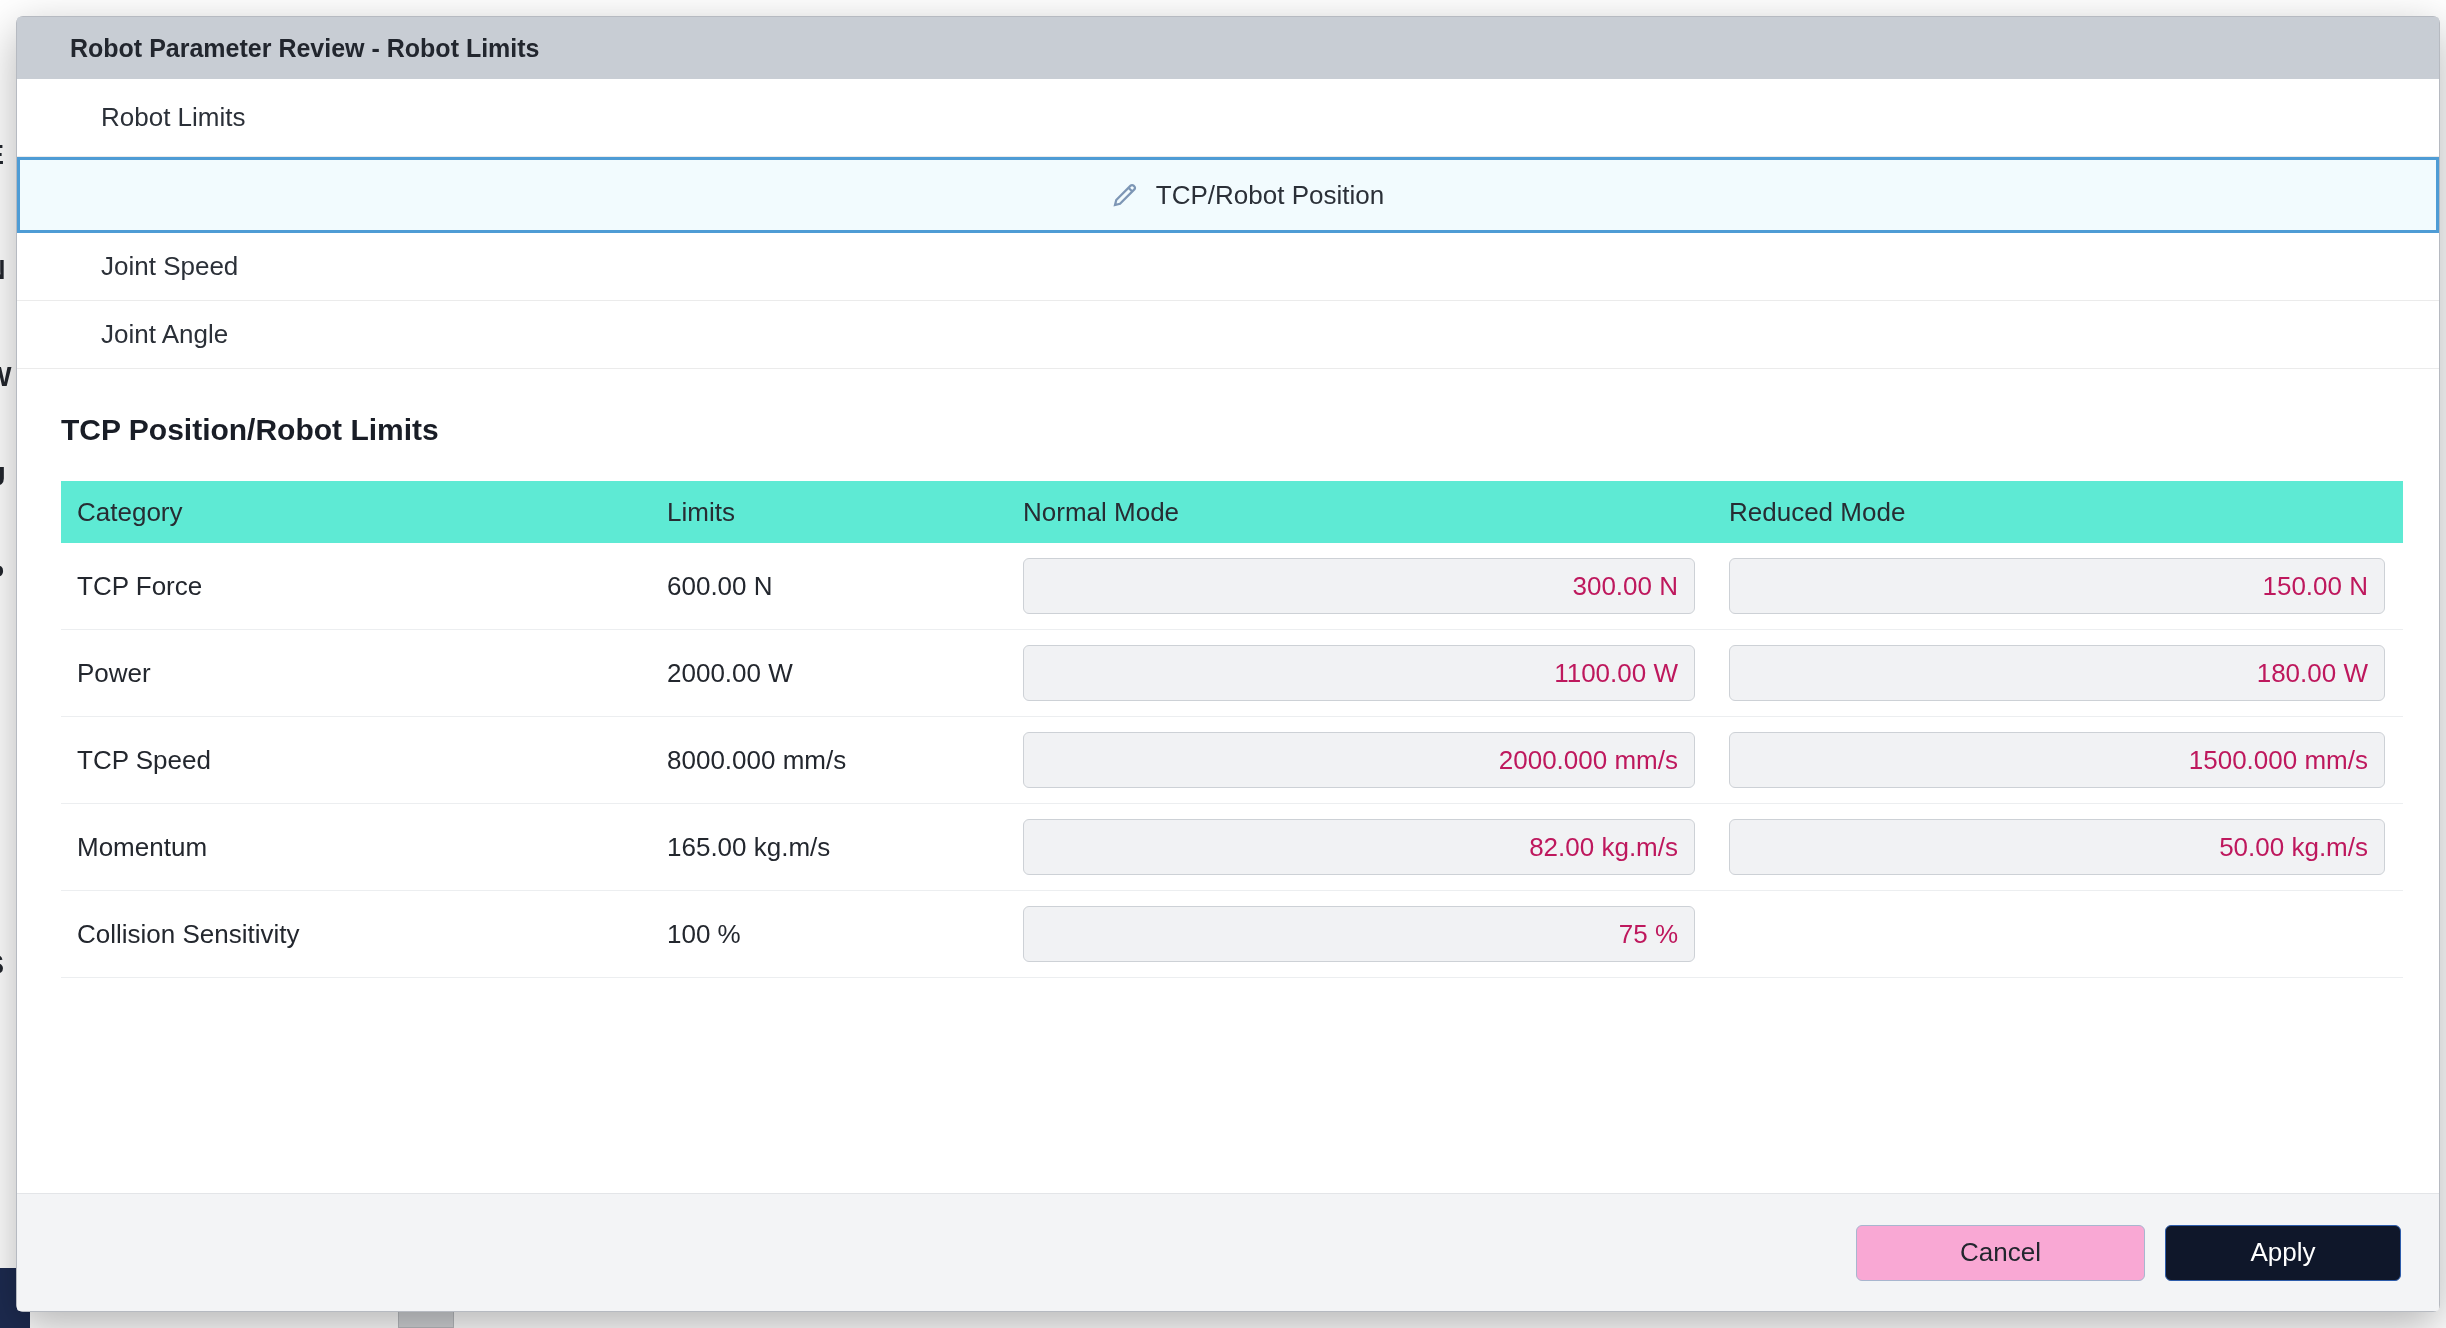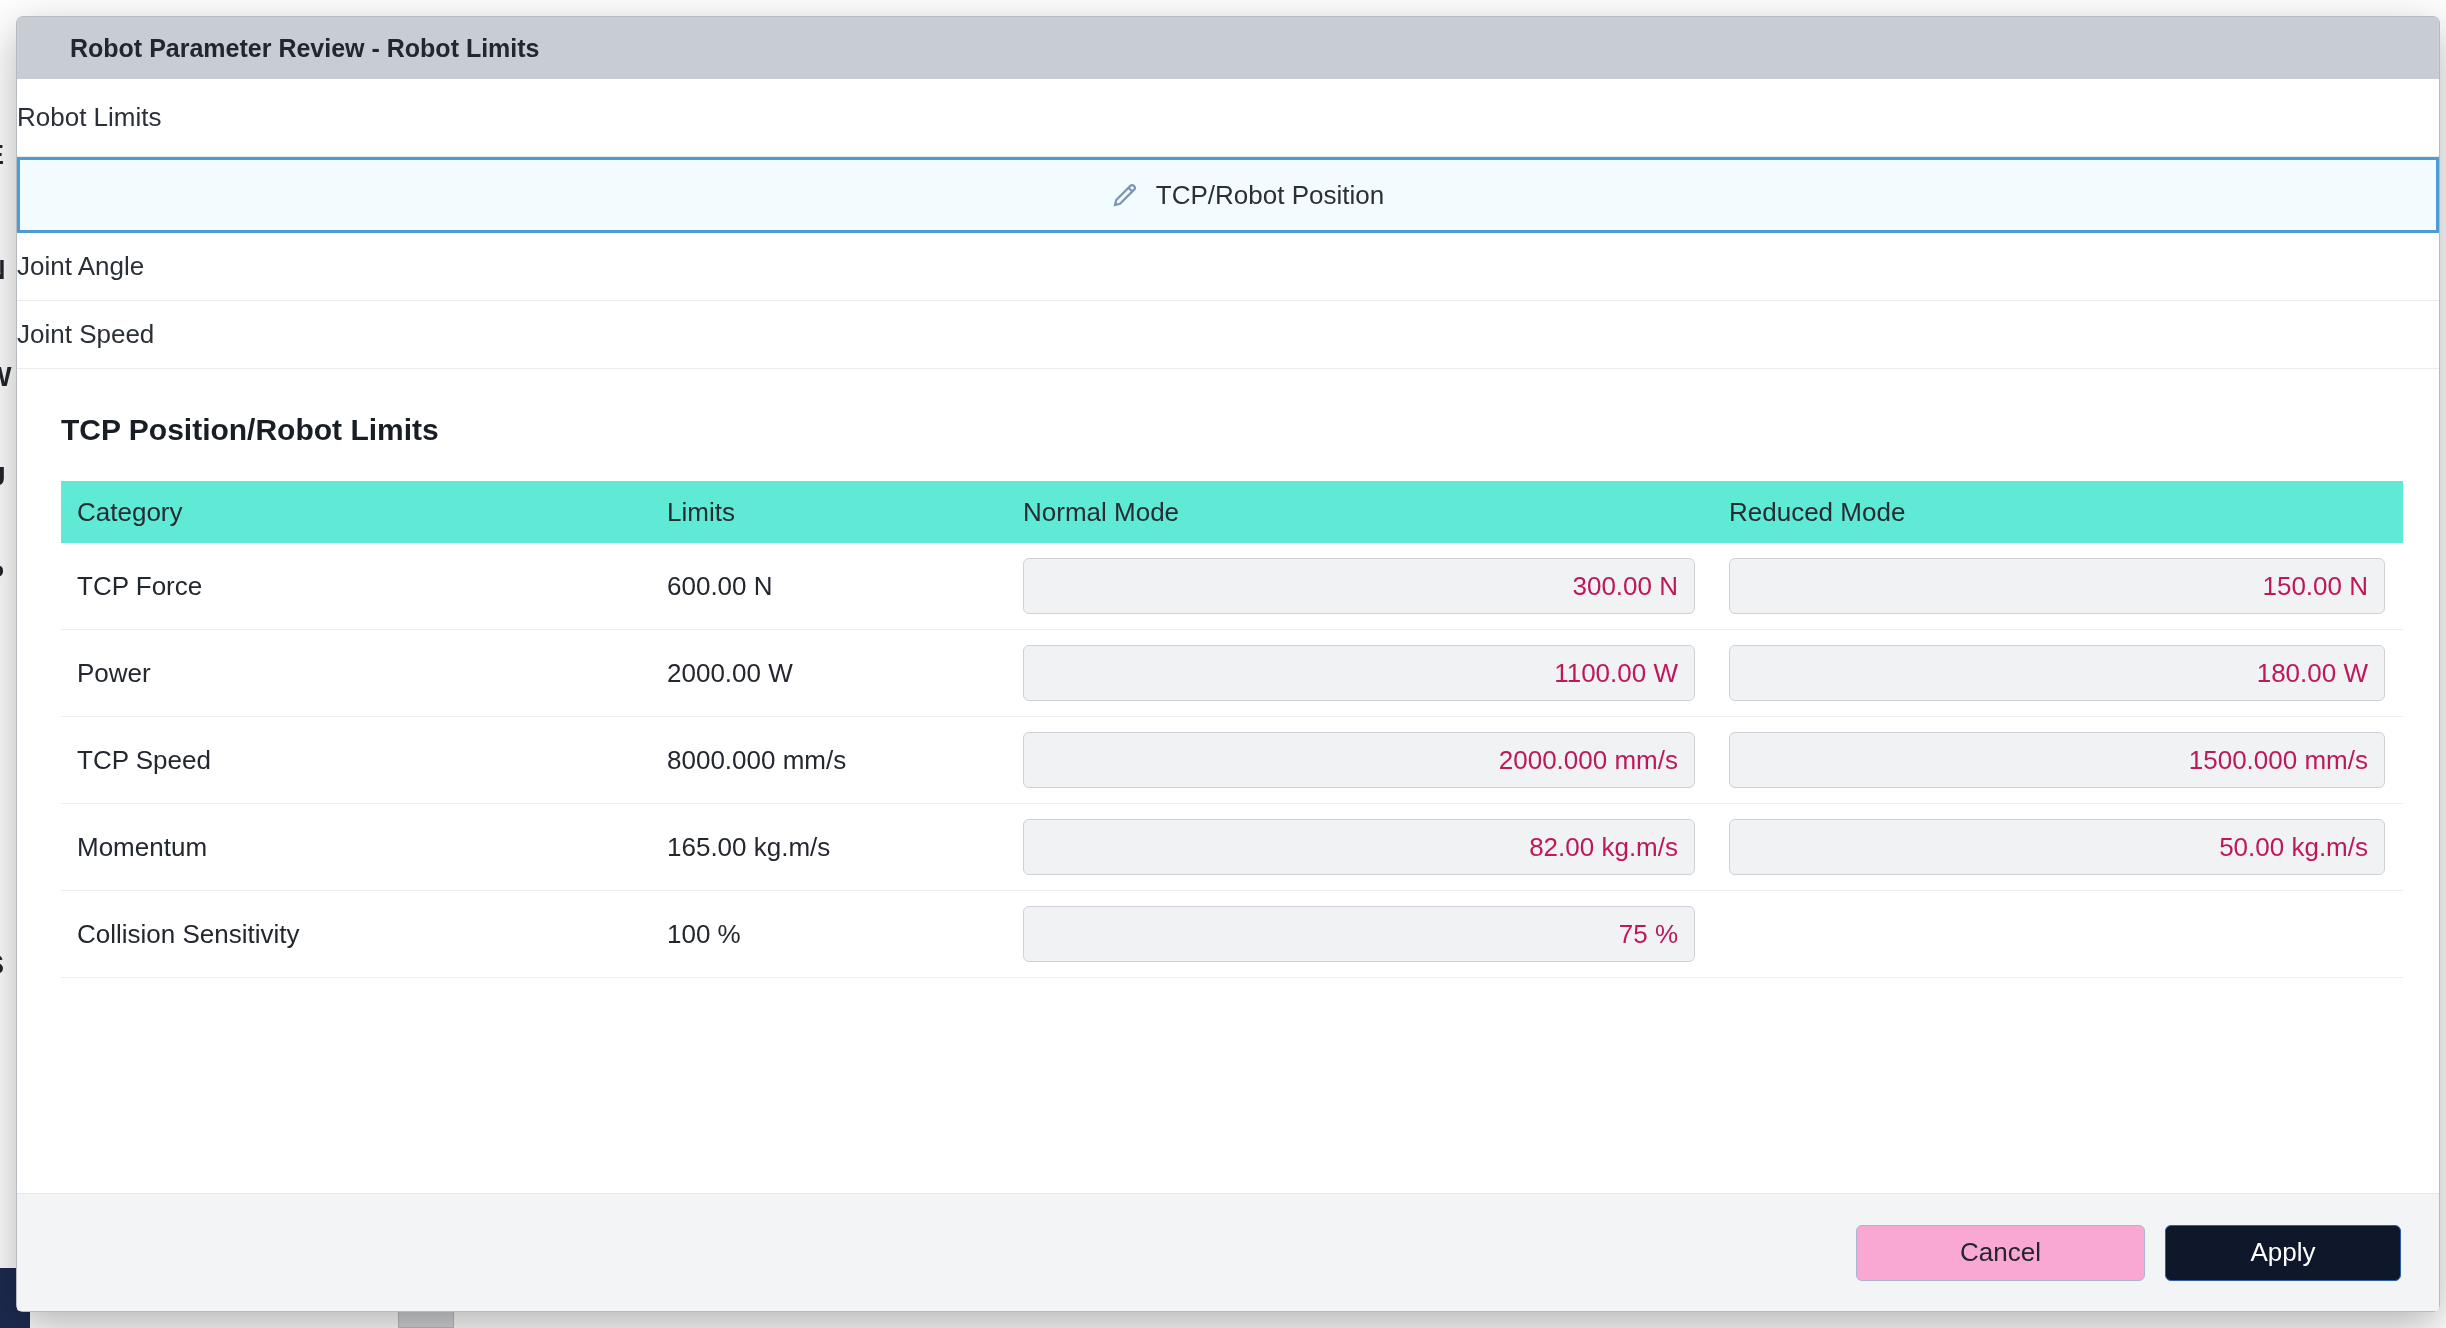--- a/index.html
+++ b/index.html
@@ -44,20 +44,21 @@
     border-radius: 3px 3px 0 0;
     display: flex; align-items: center;
     padding-left: 53px;
     font-size: 25px; font-weight: bold; color: #22262e;
   }
 
   
   .nav-row {
     height: 72px;
     display: flex; align-items: center;
+    padding-left: 84px;
     font-size: 26px; color: #2b3038;
     border-bottom: 1px solid #ebebeb;
     background: #ffffff;
     cursor: pointer;
   }
   .nav-row.selected {
     padding-left: 36px;
     border: 3px solid #4e9cd5;
     background: #f2fbfe;
     height: 76px;
@@ -157,24 +158,24 @@
     <div class="nav-row selected">
       <span class="edit-icon">
         <svg viewBox="0 0 24 24">
           <path d="M4 20 L5 16 L16.5 4.5 A1.6 1.6 0 0 1 18.8 4.5 L19.5 5.2 A1.6 1.6 0 0 1 19.5 7.5 L8 19 L4 20 Z"></path>
           <path d="M14.8 6.2 L17.8 9.2"></path>
         </svg>
       </span>
       <span>TCP/Robot Position</span>
     </div>
     <div class="nav-row" style="height:68px">
+      <span>Joint Speed</span>
+    </div>
+    <div class="nav-row" style="height:68px">
       <span>Joint Angle</span>
-    </div>
-    <div class="nav-row" style="height:68px">
-      <span>Joint Speed</span>
     </div>
   </div>
 
   <h2 class="section-title">TCP Position/Robot Limits</h2>
 
   <div class="table">
 
     <div class="thead">
       <div class="th">Category</div>
       <div class="th">Limits</div>

